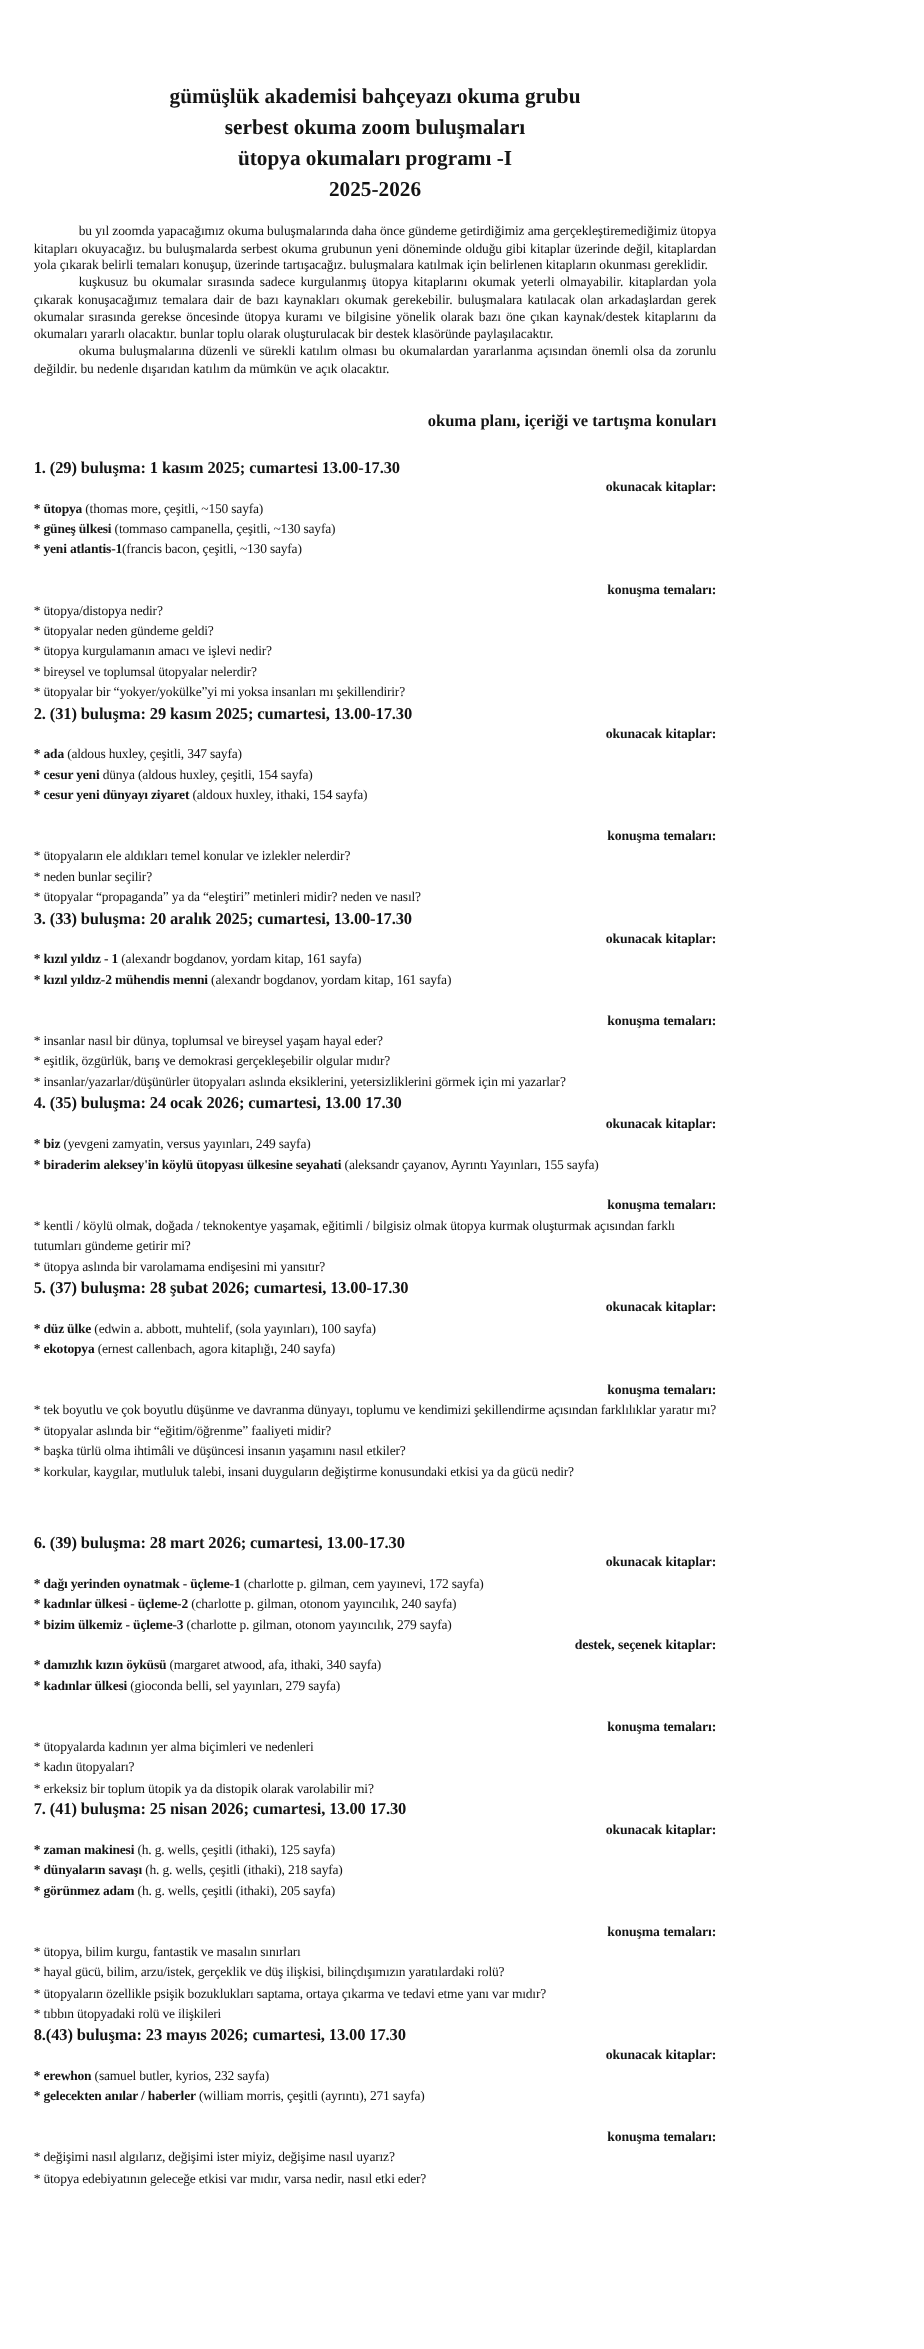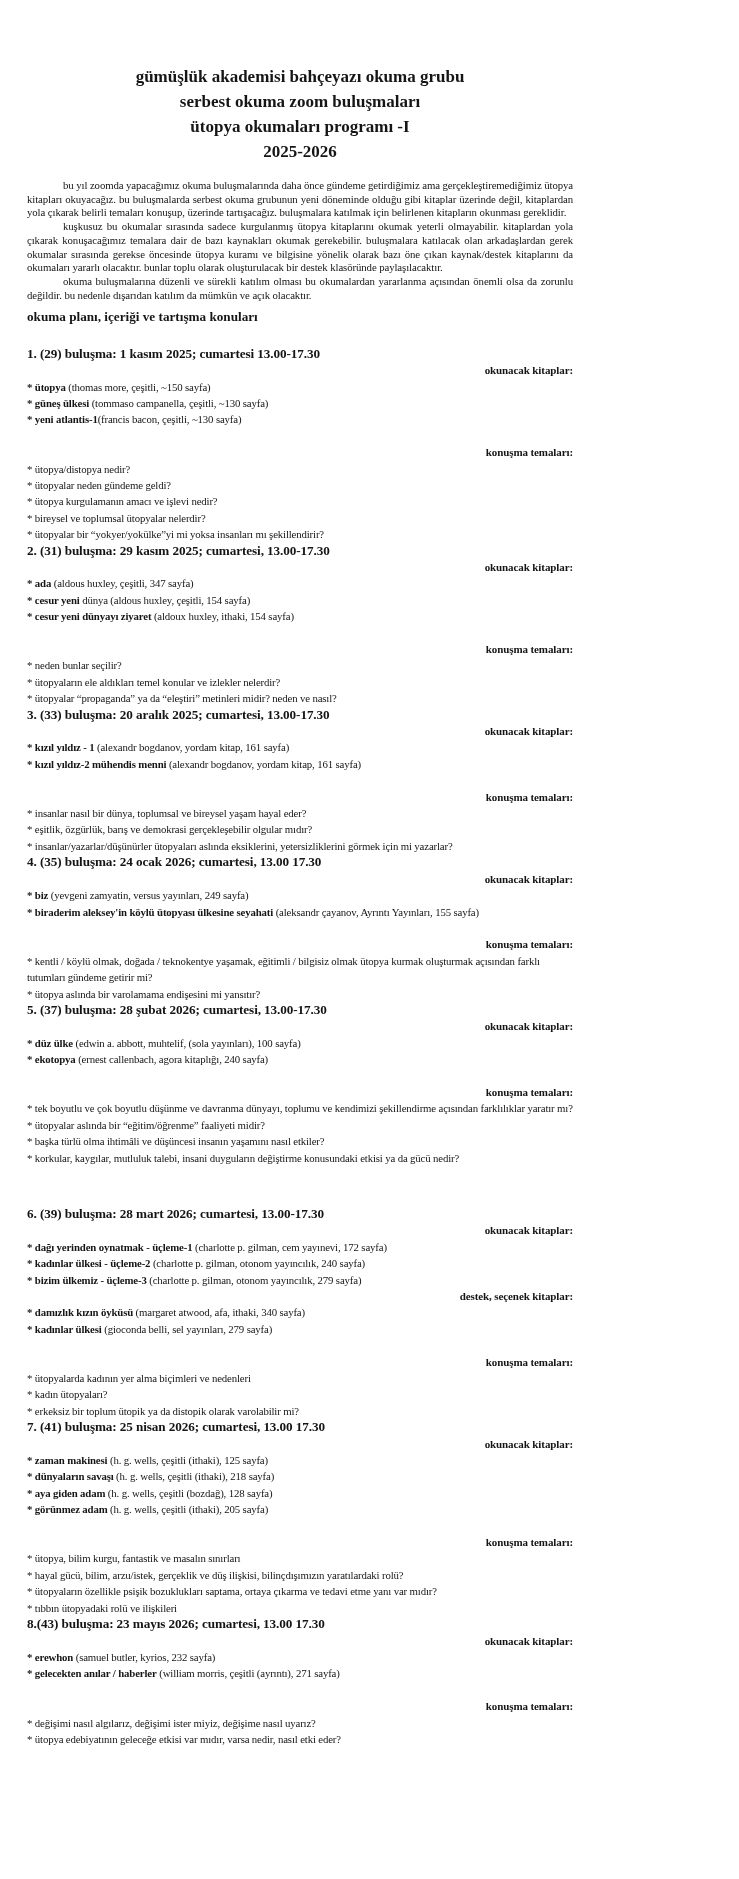--- a/index.html
+++ b/index.html
@@ -36,22 +36,22 @@
   .intro p {
     margin: 0;
     font-size: 10.8px;
     line-height: 13.7px;
     text-align: justify;
     text-indent: 36px;
     letter-spacing: -0.1px;
   }
   
   .plan-heading {
-    margin: 7px 0 0 0;
-    text-align: left;
+    margin: 27px 0 0 0;
+    text-align: right;
     font-size: 13.2px;
     font-weight: bold;
     line-height: 16.4px;
   }
   
   #meetings .meeting { }
   #meetings .meeting:first-child { margin-top: 20px; }
   #meetings .meeting:nth-child(6) { margin-top: 40px; }
   .meeting h3 {
     margin: 0;
@@ -109,22 +109,22 @@
         <p class="line theme">* bireysel ve toplumsal ütopyalar nelerdir?</p>
         <p class="line theme">* ütopyalar bir “yokyer/yokülke”yi mi yoksa insanları mı şekillendirir?</p>
       </section>
       <section class="meeting">
         <h3>2. (31) buluşma: 29 kasım 2025; cumartesi, 13.00-17.30</h3>
         <p class="line label ">okunacak kitaplar:</p>
         <p class="line book"><span class="bold">* ada</span><span class="rest"> (aldous huxley, çeşitli, 347 sayfa)</span></p>
         <p class="line book"><span class="bold">* cesur yeni</span><span class="rest"> dünya (aldous huxley, çeşitli, 154 sayfa)</span></p>
         <p class="line book"><span class="bold">* cesur yeni dünyayı ziyaret</span><span class="rest"> (aldoux huxley, ithaki, 154 sayfa)</span></p>
         <p class="line label themes-label">konuşma temaları:</p>
+        <p class="line theme">* ütopyaların ele aldıkları temel konular ve izlekler nelerdir?</p>
         <p class="line theme">* neden bunlar seçilir?</p>
-        <p class="line theme">* ütopyaların ele aldıkları temel konular ve izlekler nelerdir?</p>
         <p class="line theme">* ütopyalar “propaganda” ya da “eleştiri” metinleri midir? neden ve nasıl?</p>
       </section>
       <section class="meeting">
         <h3>3. (33) buluşma: 20 aralık 2025; cumartesi, 13.00-17.30</h3>
         <p class="line label ">okunacak kitaplar:</p>
         <p class="line book"><span class="bold">* kızıl yıldız - 1</span><span class="rest"> (alexandr bogdanov, yordam kitap, 161 sayfa)</span></p>
         <p class="line book"><span class="bold">* kızıl yıldız-2 mühendis menni</span><span class="rest"> (alexandr bogdanov, yordam kitap, 161 sayfa)</span></p>
         <p class="line label themes-label">konuşma temaları:</p>
         <p class="line theme">* insanlar nasıl bir dünya, toplumsal ve bireysel yaşam hayal eder?</p>
         <p class="line theme">* eşitlik, özgürlük, barış ve demokrasi gerçekleşebilir olgular mıdır?</p>
@@ -162,21 +162,20 @@
         <p class="line label themes-label">konuşma temaları:</p>
         <p class="line theme">* ütopyalarda kadının yer alma biçimleri ve nedenleri</p>
         <p class="line theme">* kadın ütopyaları?</p>
         <p class="line theme">* erkeksiz bir toplum ütopik ya da distopik olarak varolabilir mi?</p>
       </section>
       <section class="meeting">
         <h3>7. (41) buluşma: 25 nisan 2026; cumartesi, 13.00 17.30</h3>
         <p class="line label ">okunacak kitaplar:</p>
         <p class="line book"><span class="bold">* zaman makinesi</span><span class="rest"> (h. g. wells, çeşitli (ithaki), 125 sayfa)</span></p>
         <p class="line book"><span class="bold">* dünyaların savaşı</span><span class="rest"> (h. g. wells, çeşitli (ithaki), 218 sayfa)</span></p>
-        <p class="line book"><span class="bold">* aya giden adam</span><span class="rest"> (h. g. wells, çeşitli (bozdağ), 128 sayfa)</span></p>
         <p class="line book"><span class="bold">* görünmez adam</span><span class="rest"> (h. g. wells, çeşitli (ithaki), 205 sayfa)</span></p>
         <p class="line label themes-label">konuşma temaları:</p>
         <p class="line theme">* ütopya, bilim kurgu, fantastik ve masalın sınırları</p>
         <p class="line theme">* hayal gücü, bilim, arzu/istek, gerçeklik ve düş ilişkisi, bilinçdışımızın yaratılardaki rolü?</p>
         <p class="line theme">* ütopyaların özellikle psişik bozuklukları saptama, ortaya çıkarma ve tedavi etme yanı var mıdır?</p>
         <p class="line theme">* tıbbın ütopyadaki rolü ve ilişkileri</p>
       </section>
       <section class="meeting">
         <h3>8.(43) buluşma: 23 mayıs 2026; cumartesi, 13.00 17.30</h3>
         <p class="line label ">okunacak kitaplar:</p>

